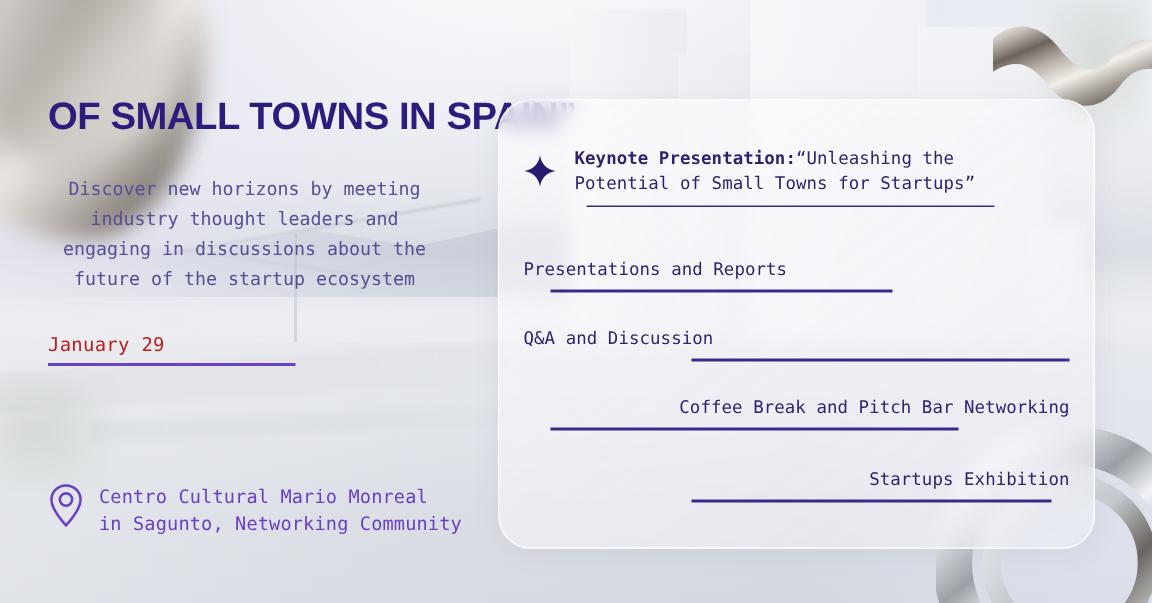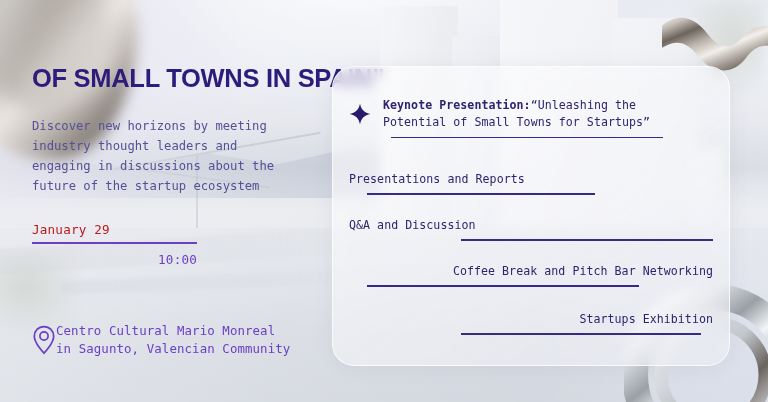--- a/index.html
+++ b/index.html
@@ -196,20 +196,21 @@
     margin: 0;
     text-transform: uppercase;
   }
   .subhead {
     margin-top: 22px;
     font-family: "DejaVu Sans Mono", monospace;
     font-size: 12.2px;
     line-height: 1.62;
     color: #564f96;
     width: 262px;
+    text-align: center;
   }
   .date-block {
     margin-top: 26px;
     width: 165px;
   }
   .date-text {
     font-family: "DejaVu Sans Mono", monospace;
     font-size: 12.6px;
     color: #b91c1c;
     letter-spacing: .2px;
@@ -228,21 +229,21 @@
     color: #6b3fc4;
     letter-spacing: .2px;
     width: 165px;
   }
 
   .venue {
     position: absolute;
     left: 32px;
     top: 322px;
     display: flex;
-    align-items: center;
+    gap: 10px;
   }
   .pin-icon { flex: 0 0 auto; }
   .venue-text {
     font-family: "DejaVu Sans Mono", monospace;
     font-size: 12.4px;
     line-height: 1.48;
     color: #6b3fc4;
     letter-spacing: .1px;
   }
 
@@ -379,32 +380,31 @@
     <h1 class="headline">
       <br>
       <span>OF SMALL TOWNS IN SPAIN”</span>
     </h1>
 
     <div class="subhead">Discover new horizons by meeting industry thought leaders and engaging in discussions about the future of the startup ecosystem</div>
 
     <div class="date-block">
       <div class="date-text">January 29</div>
       <div class="date-rule"></div>
-      <div class="time-text">10:00</div>
     </div>
   </div>
 
   <div class="venue">
     <svg class="pin-icon" width="24" height="30" viewBox="0 0 24 30">
       <path d="M12 1.6 C6.4 1.6 2.3 5.9 2.3 11.2 C2.3 18.2 12 28.2 12 28.2 C12 28.2 21.7 18.2 21.7 11.2 C21.7 5.9 17.6 1.6 12 1.6 Z" fill="none" stroke="#6b3fc4" stroke-width="1.7"></path>
       <circle cx="12" cy="11" r="4.1" fill="none" stroke="#6b3fc4" stroke-width="1.7"></circle>
     </svg>
     <div class="venue-text">
       <div>Centro Cultural Mario Monreal</div>
-      <div>in Sagunto, Valencian Community</div>
+      <div>in Sagunto, Networking Community</div>
     </div>
   </div>
 
   <div class="agenda-card">
     <div class="agenda-list">
 
       <div class="agenda-item it1">
         <div class="row">
           <svg class="sparkle" width="22" height="22" viewBox="0 0 22 22">
             <path d="M11 0.5 C11.9 6.4 15.6 10.1 21.5 11 C15.6 11.9 11.9 15.6 11 21.5 C10.1 15.6 6.4 11.9 0.5 11 C6.4 10.1 10.1 6.4 11 0.5 Z" fill="#2a1a6e"></path>

